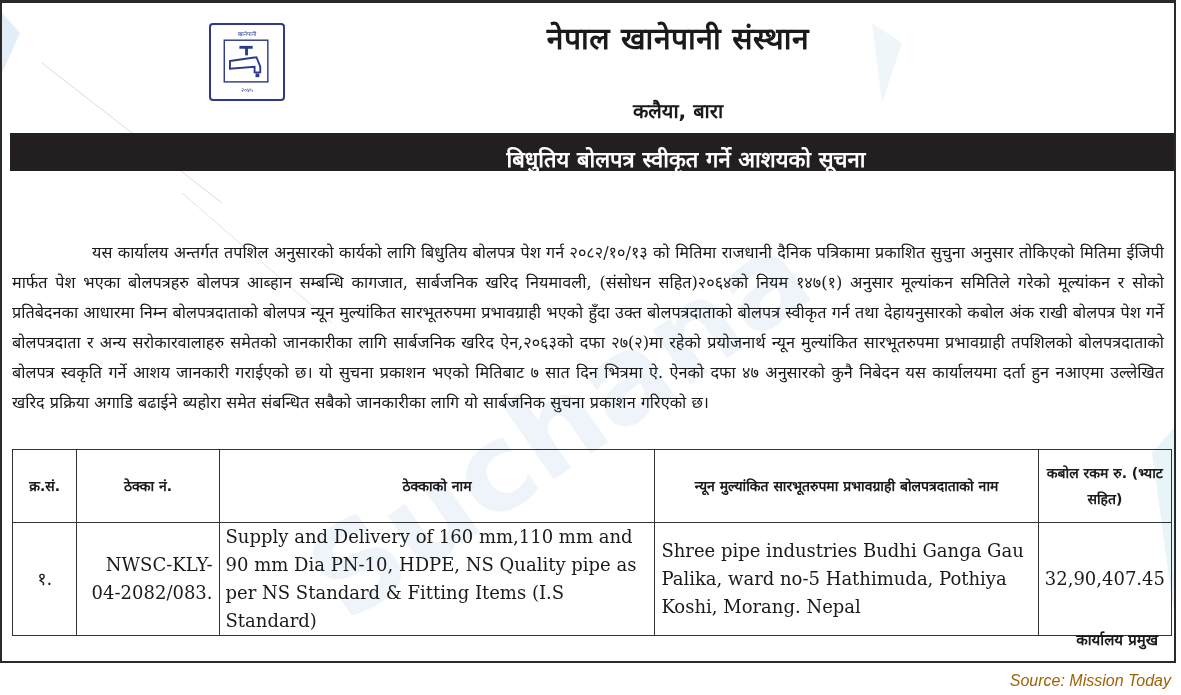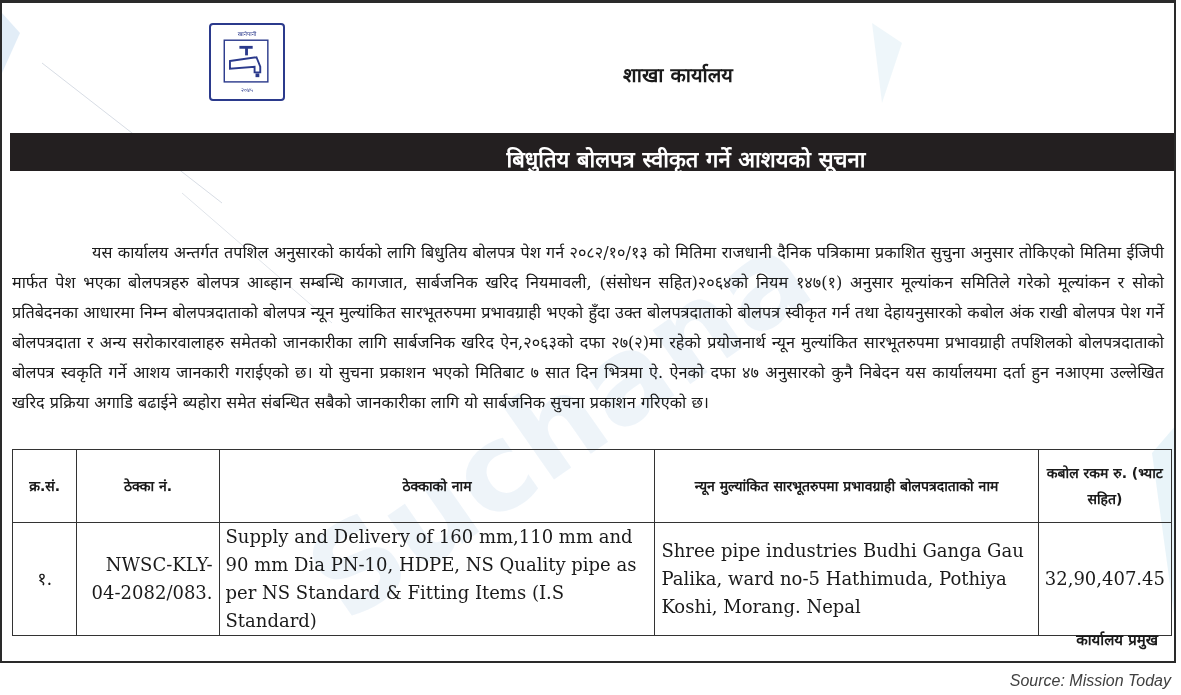--- a/index.html
+++ b/index.html
@@ -20,21 +20,21 @@
   table.award { position:absolute; left:10px; top:446px; width:1160px; border-collapse:collapse; font-size:18px;padding-left:20px; }
   table.award th, table.award td { border:1px solid #333; vertical-align:middle; }
   table.award th { font-family:"DejaVu Sans",sans-serif; font-weight:bold; font-size:14px; height:70px; text-align:center; line-height:26px; }
   table.award td { height:94px; line-height:28px; padding:0 6px; }
   .c-sn { width:52px; text-align:center; }
   .c-no { width:130px; text-align:right; }
   .c-name { width:430px; }
   .c-bidder { width:376px; }
   .c-amt { text-align:left; }
   .signature { position:absolute; right:16px; top:626px; font-family:"DejaVu Sans",sans-serif; font-weight:bold; font-size:15px; }
-  .source { position:absolute; right:10px; top:672px; font-family:"Liberation Sans",sans-serif; font-style:italic; font-size:16px; color:#404040; }
+  .source { position:absolute; right:10px; top:672px; font-family:"Liberation Sans",sans-serif; font-style:italic; font-size:16px; color:#a16207; }
 </style>
 </head>
 <body>
 
 <div class="page">
 
   <svg class="wm" style="left:0;top:0" width="1176" height="663">
     <polygon points="0,10 18,30 0,70" fill="#dbe9f5" opacity="0.8"></polygon>
     <polygon points="870,20 900,40 880,100" fill="#e3f0f7" opacity="0.6"></polygon>
     <line x1="40" y1="60" x2="220" y2="200" stroke="#d8dde5" stroke-width="1"></line>
@@ -48,21 +48,22 @@
       <svg viewBox="0 0 76 78">
         <rect x="14" y="16" width="46" height="44" fill="none" stroke="#2b3a8c" stroke-width="1.5"></rect>
         <rect x="30" y="22" width="14" height="3" fill="#2b3a8c"></rect>
         <rect x="36" y="24" width="3" height="8" fill="#2b3a8c"></rect>
         <path d="M20 38 L48 34 L52 44 L52 50 L46 50 L46 44 L20 46 Z" fill="none" stroke="#2b3a8c" stroke-width="2"></path>
         <rect x="47" y="51" width="4" height="4" fill="#2b3a8c"></rect>
         <text x="38" y="12" font-size="6" text-anchor="middle" fill="#2b3a8c" font-family="DejaVu Sans, sans-serif">खानेपानी</text>
         <text x="38" y="71" font-size="6" text-anchor="middle" fill="#2b3a8c" font-family="DejaVu Sans, sans-serif">२०४५</text>
       </svg>
     </div>
-    <div class="office">शाखा कार्यालय</div>
+    <div class="org-name">नेपाल खानेपानी संस्थान</div>
+    <div class="location">कलैया, बारा</div>
   </div>
 
   <div class="banner">बिधुतिय बोलपत्र स्वीकृत गर्ने आशयको सूचना</div>
 
 
   <p class="body-text" style="margin:0">यस कार्यालय अन्तर्गत तपशिल अनुसारको कार्यको लागि बिधुतिय बोलपत्र पेश गर्न २०८२/१०/१३ को मितिमा राजधानी दैनिक पत्रिकामा प्रकाशित सुचुना अनुसार तोकिएको मितिमा ईजिपी मार्फत पेश भएका बोलपत्रहरु बोलपत्र आब्हान सम्बन्धि कागजात, सार्बजनिक खरिद नियमावली, (संसोधन सहित)२०६४को नियम १४७(१) अनुसार मूल्यांकन समितिले गरेको मूल्यांकन र सोको प्रतिबेदनका आधारमा निम्न बोलपत्रदाताको बोलपत्र न्यून मुल्यांकित सारभूतरुपमा प्रभावग्राही भएको हुँदा उक्त बोलपत्रदाताको बोलपत्र स्वीकृत गर्न तथा देहायनुसारको कबोल अंक राखी बोलपत्र पेश गर्ने बोलपत्रदाता र अन्य सरोकारवालाहरु समेतको जानकारीका लागि सार्बजनिक खरिद ऐन,२०६३को दफा २७(२)मा रहेको प्रयोजनार्थ न्यून मुल्यांकित सारभूतरुपमा प्रभावग्राही तपशिलको बोलपत्रदाताको बोलपत्र स्वकृति गर्ने आशय जानकारी गराईएको छ। यो सुचना प्रकाशन भएको मितिबाट ७ सात दिन भित्रमा ऐ. ऐनको दफा ४७ अनुसारको कुनै निबेदन यस कार्यालयमा दर्ता हुन नआएमा उल्लेखित खरिद प्रक्रिया अगाडि बढाईने ब्यहोरा समेत संबन्धित सबैको जानकारीका लागि यो सार्बजनिक सुचना प्रकाशन गरिएको छ।</p>
 
   <table class="award">
     <thead>
       <tr>

